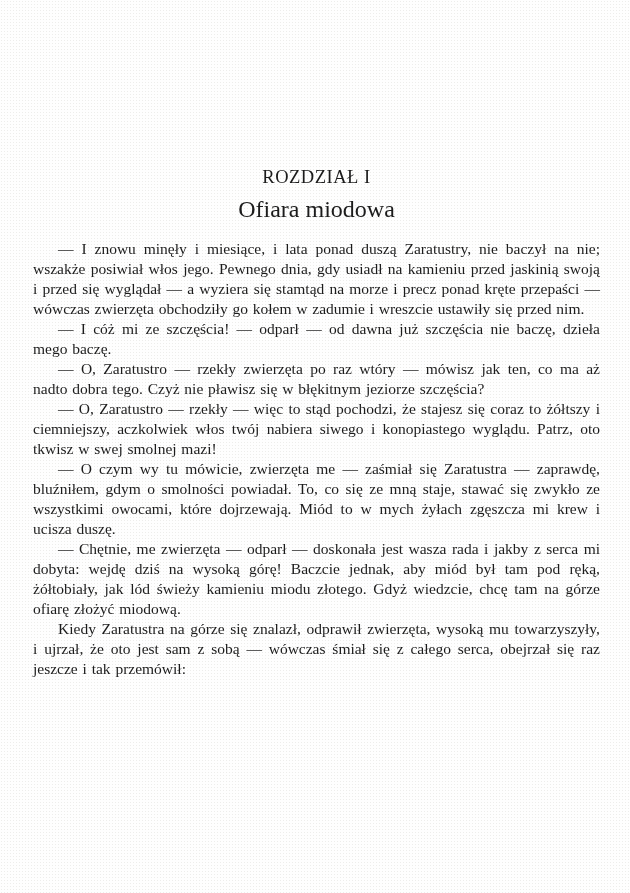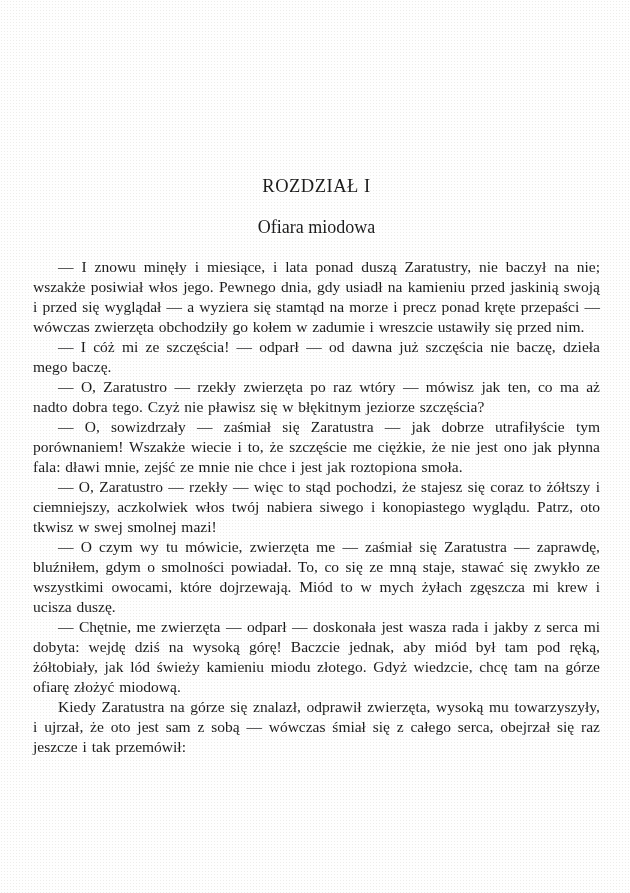--- a/index.html
+++ b/index.html
@@ -25,24 +25,24 @@
   .heading {
     text-align: center;
     margin: 0 0 18px 0;
     width: 567px;
   }
   .chapter-number {
     font-size: 18.5px;
     line-height: 23px;
     letter-spacing: 0.5px;
     font-weight: normal;
-    margin: 17px;
+    margin: 8px;
   }
   .chapter-title {
-    font-size: 18px;
+    font-size: 24px;
     line-height: 24px;
     font-weight: normal;
     margin: 0;
   }
   .text-block {
     width: 567px;
   }
   .text-block p {
     margin: 0;
     font-size: 15.5px;
@@ -59,20 +59,19 @@
 
   <div class="heading">
     <div class="chapter-number">ROZDZIAŁ I</div>
     <div class="chapter-title">Ofiara miodowa</div>
   </div>
 
   <div class="text-block">
     <p>— I znowu minęły i miesiące, i lata ponad duszą Zaratustry, nie baczył na nie; wszakże posiwiał włos jego. Pewnego dnia, gdy usiadł na kamieniu przed jaskinią swoją i przed się wyglądał — a wyziera się stamtąd na morze i precz ponad kręte przepaści — wówczas zwierzęta obchodziły go kołem w zadumie i wreszcie ustawiły się przed nim.</p>
     <p>— I cóż mi ze szczęścia! — odparł — od dawna już szczęścia nie baczę, dzieła mego baczę.</p>
     <p>— O, Zaratustro — rzekły zwierzęta po raz wtóry — mówisz jak ten, co ma aż nadto dobra tego. Czyż nie pławisz się w błękitnym jeziorze szczęścia?</p>
-    <p>— O, sowizdrzały — zaśmiał się Zaratustra — jak dobrze utrafiłyście tym porównaniem! Wszakże wiecie i to, że szczęście me ciężkie, że nie jest ono jak płynna fala: dławi mnie, zejść ze mnie nie chce i jest jak roztopiona smoła.</p>
     <p>— O, Zaratustro — rzekły — więc to stąd pochodzi, że stajesz się coraz to żółtszy i ciemniejszy, aczkolwiek włos twój nabiera siwego i konopiastego wyglądu. Patrz, oto tkwisz w swej smolnej mazi!</p>
     <p>— O czym wy tu mówicie, zwierzęta me — zaśmiał się Zaratustra — zaprawdę, bluźniłem, gdym o smolności powiadał. To, co się ze mną staje, stawać się zwykło ze wszystkimi owocami, które dojrzewają. Miód to w mych żyłach zgęszcza mi krew i ucisza duszę.</p>
     <p>— Chętnie, me zwierzęta — odparł — doskonała jest wasza rada i jakby z serca mi dobyta: wejdę dziś na wysoką górę! Baczcie jednak, aby miód był tam pod ręką, żółtobiały, jak lód świeży kamieniu miodu złotego. Gdyż wiedzcie, chcę tam na górze ofiarę złożyć miodową.</p>
     <p>Kiedy Zaratustra na górze się znalazł, odprawił zwierzęta, wysoką mu towarzyszyły, i ujrzał, że oto jest sam z sobą — wówczas śmiał się z całego serca, obejrzał się raz jeszcze i tak przemówił:</p>
   </div>
 
 </div>
 
 </body></html>

